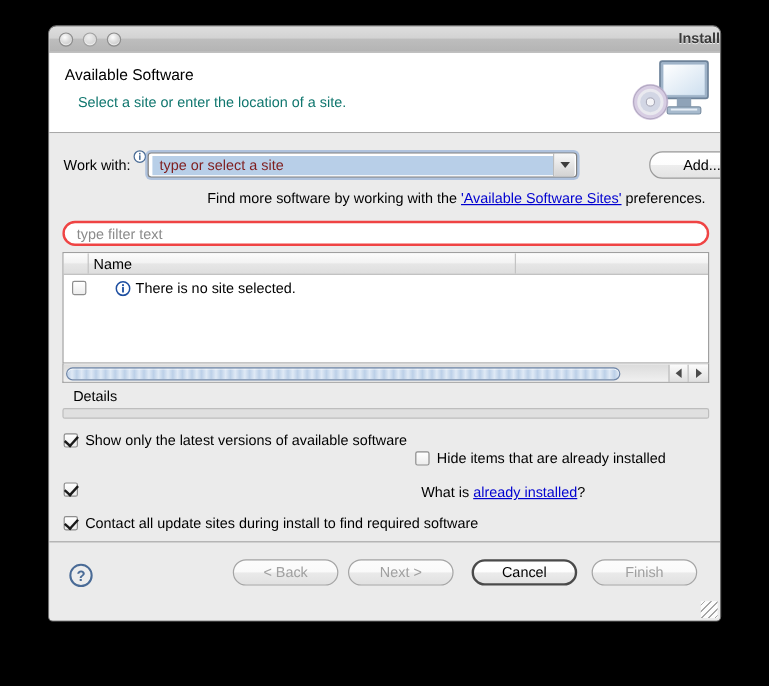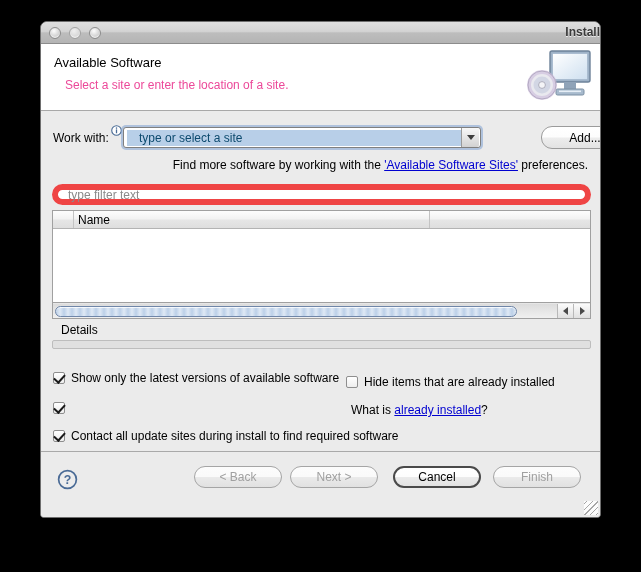--- a/index.html
+++ b/index.html
@@ -57,21 +57,21 @@
     height: 67px;
     background: #ffffff;
     border-bottom: 1px solid #a8a8a8;
   }
   #banner .btitle {
     position: absolute; left: 13px; top: 11px;
     font-size: 13px; font-weight: normal; color: #000;
   }
   #banner .bsub {
     position: absolute; left: 24px; top: 34px;
-    font-size: 12px; color: #ec4899;
+    font-size: 12px; color: #0f766e;
   }
   #banner-icon {
     position: absolute; right: 6px; top: 1px;
     width: 72px; height: 62px;
   }
 
   
   #body {
     position: relative;
     height: 340px;
@@ -93,23 +93,23 @@
     background: #ffffff;
     border: 1px solid #7f7f7f;
     border-radius: 3px;
     box-shadow: 0 0 0 2px rgba(125,160,210,0.55);
     display: flex; align-items: center;
   }
   .combo .selval {
     flex: 1;
     margin-left: 3px;
     font-size: 12px;
-    color: #0c4a6e;
+    color: #7f1d1d;
     background: #b8cfe8;
-    padding: 1px 12px;
+    padding: 1px 6px;
     white-space: nowrap;
     overflow: hidden;
   }
   .combo-arrow {
     width: 18px; height: 19px;
     margin: 0 1px 0 0;
     border-left: 1px solid #9a9a9a;
     background: linear-gradient(to bottom, #f8f8f8, #d2d2d2);
     display: flex; align-items: center; justify-content: center;
     border-radius: 0 2px 2px 0;
@@ -135,21 +135,21 @@
   .hint-line {
     position: absolute; right: 12px; top: 47px;
     font-size: 12px; color: #000;
   }
   .hint-line a { color: #0000d0; text-decoration: underline; margin-top: 32px; }
 
   .filter-field {
     position: absolute; left: 11px; top: 73px;
     width: 539px; height: 21px;
     background: #ffffff;
-    border: 6px solid #ef4444;
+    border: 2px solid #ef4444;
     border-radius: 11px;
     display: flex; align-items: center;
   }
   .filter-field span {
     margin-left: 10px; font-size: 12px; color: #8b8b8b;
   }
 
   
   .table {
     position: absolute; left: 11px; top: 99px;
@@ -237,21 +237,21 @@
     border: 1px solid #bdbdbd;
     border-radius: 2px;
   }
 
   
   .opt {
     position: absolute;
     display: flex; align-items: center; gap: 6px;
     font-size: 12px; color: #000;
   }
-  .o1 { left: 12px; top: 260px; }
+  .o1 { left: 12px; top: 249px; }
   .o2 { left: 12px; top: 291px; }
   .o3 { left: 12px; top: 318px; }
   .o4 { left: 305px; top: 264px; }
   .whatis {
     position: absolute; left: 310px; top: 292px;
     font-size: 12px; color: #000;
   }
   .whatis a { color: #0000d0; text-decoration: underline; }
 
   
@@ -349,20 +349,33 @@
 
     <div class="filter-field">
       <span>type filter text</span>
     </div>
 
     <div class="table">
       <div class="thead">
         <div class="th check"></div>
         <div class="th name">Name</div>
       </div>
+      <div class="trow">
+        <div class="cb-cell">
+          <span class="checkbox"></span>
+        </div>
+        <div class="cell-msg">
+          <svg width="13" height="13" viewBox="0 0 12 12">
+            <circle cx="6" cy="6" r="5.2" fill="#ffffff" stroke="#1d4ea0" stroke-width="1.2"></circle>
+            <rect x="5.3" y="4.8" width="1.4" height="4.2" fill="#1d4ea0"></rect>
+            <rect x="5.3" y="2.6" width="1.4" height="1.5" fill="#1d4ea0"></rect>
+          </svg>
+          <span>There is no site selected.</span>
+        </div>
+      </div>
     </div>
 
     <div class="hscroll">
       <div class="hs-track">
         <div class="hs-thumb"></div>
       </div>
       <div class="hs-btn left">
           <i></i>
         </div>
       <div class="hs-btn right">

